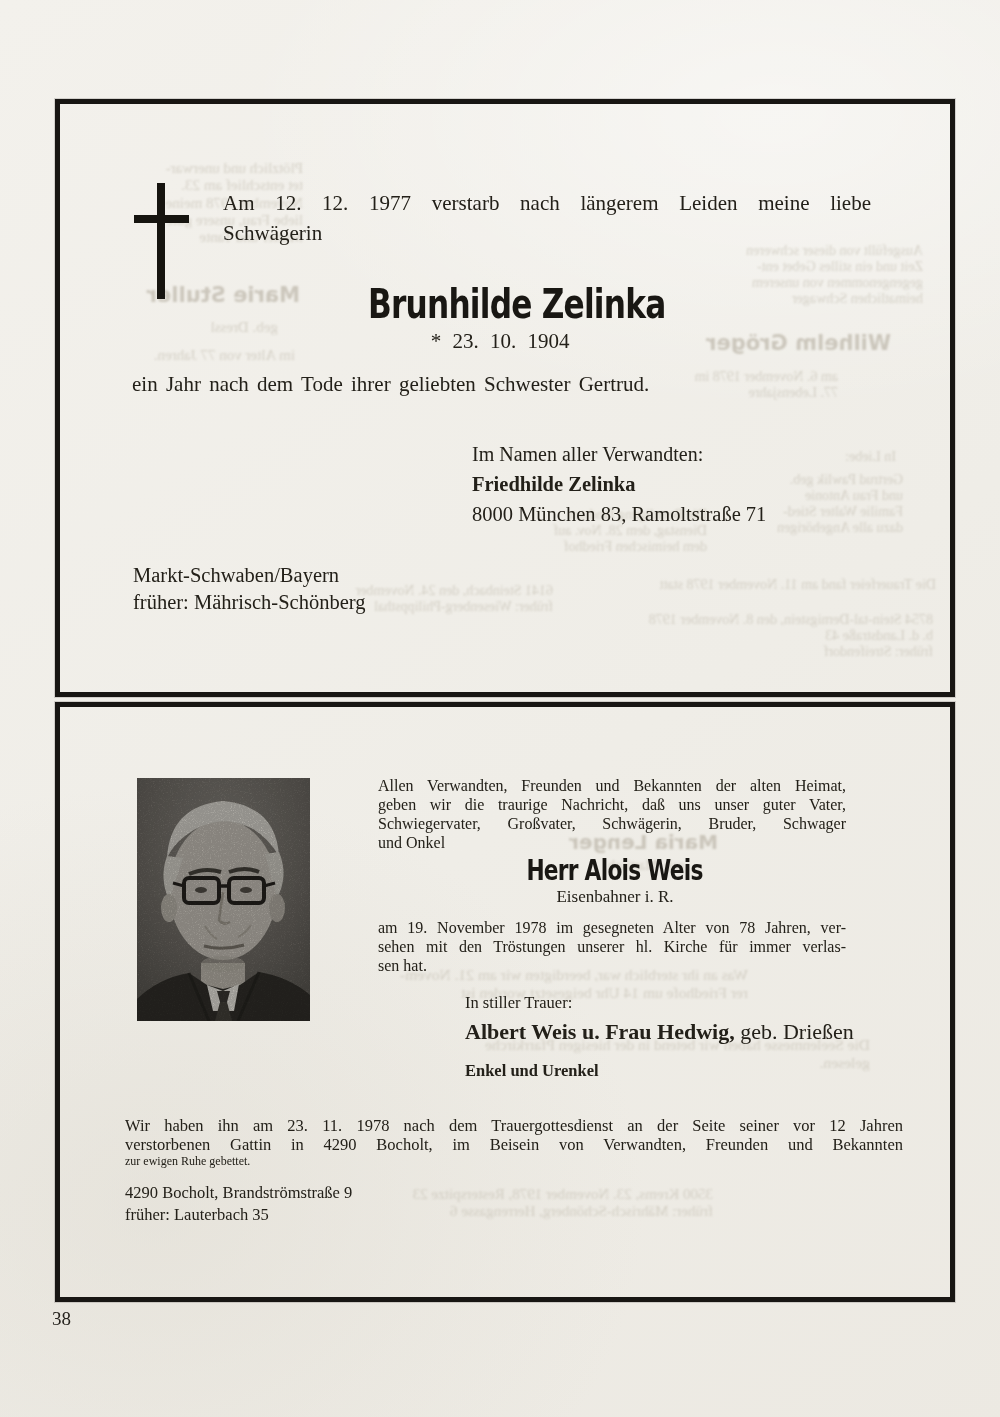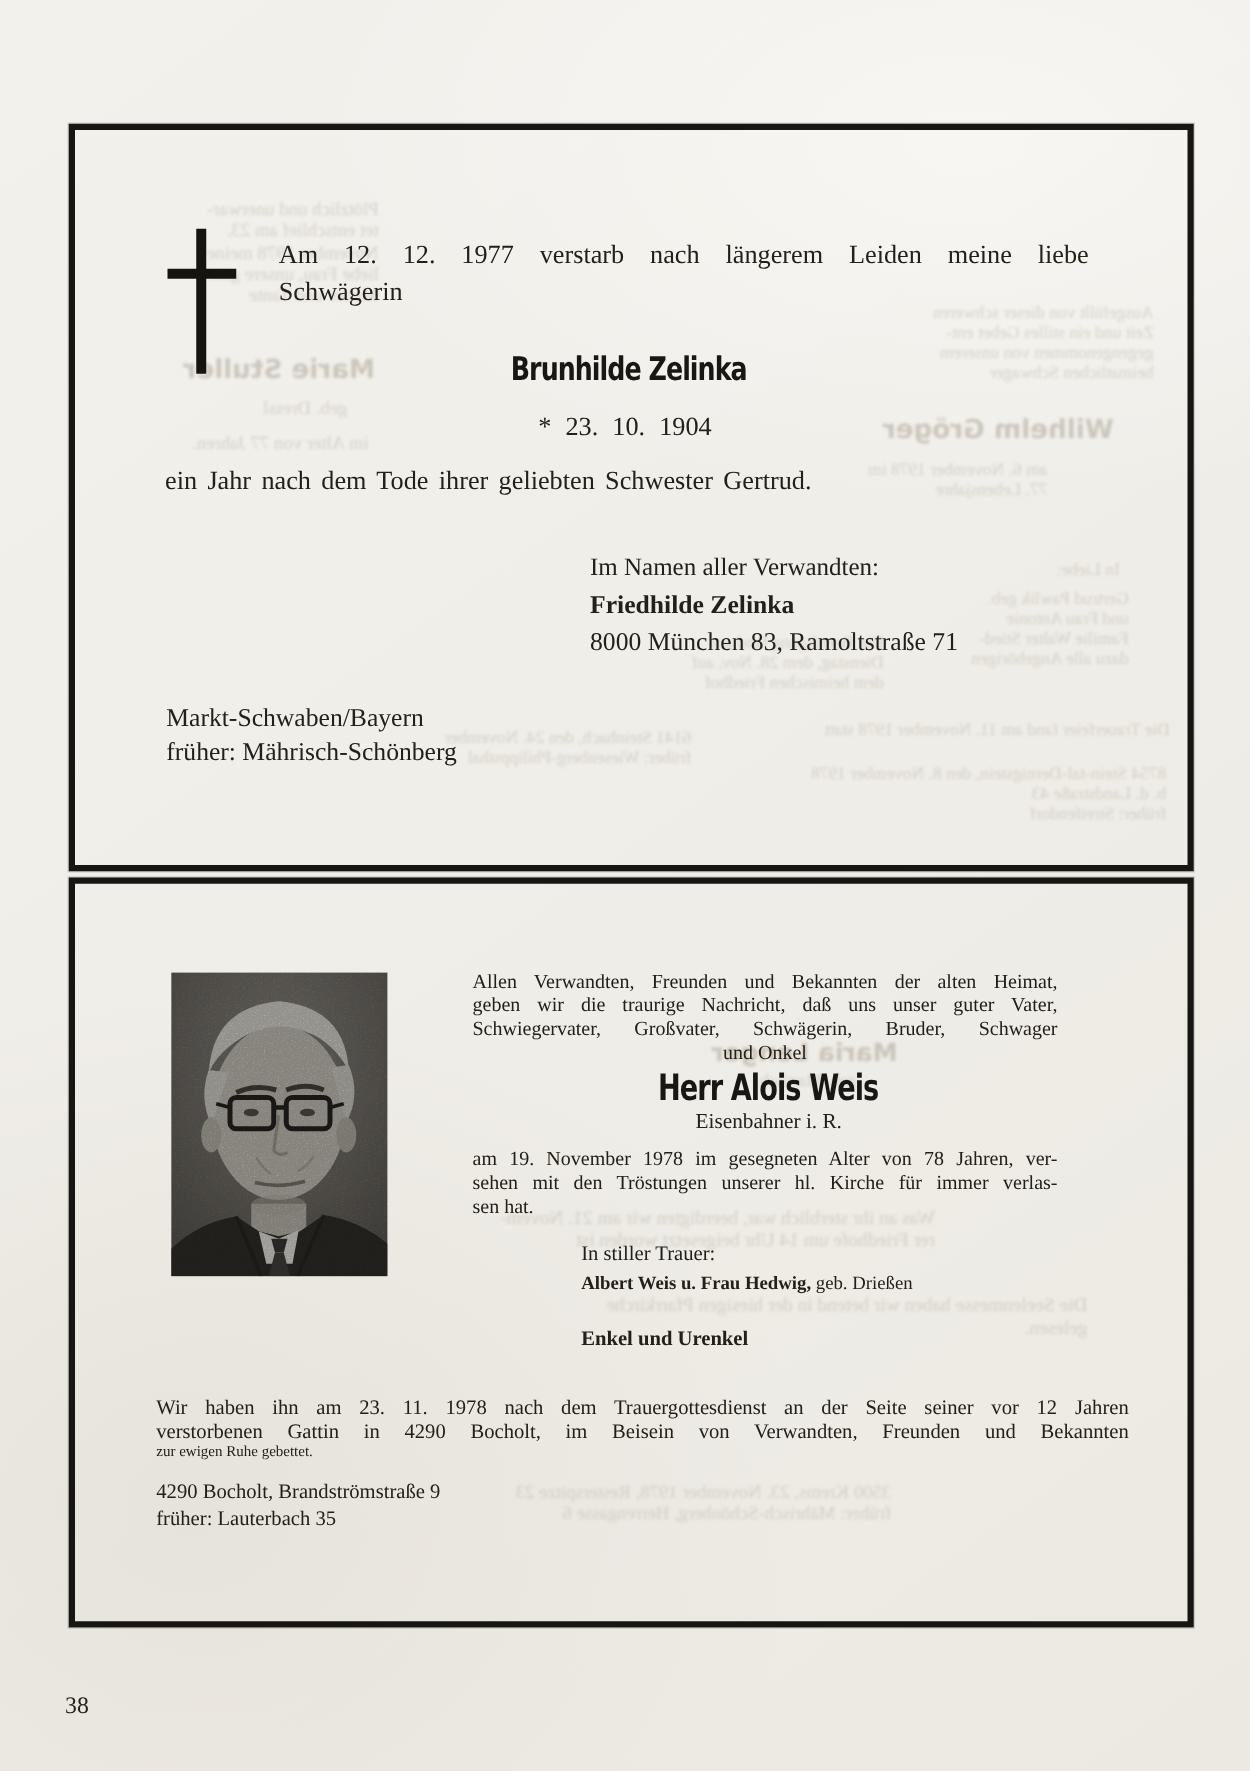--- a/index.html
+++ b/index.html
@@ -48,21 +48,21 @@
     font-family:"Liberation Serif", serif;
     pointer-events:none;
   }
   .bleed-strong{
     color:#b2ab9d;
     font-family:"DejaVu Sans", sans-serif;
     font-weight:bold;
     opacity:.6;
   }
   .cross-bar{position:absolute;background:#16140f;}
-  .pagenum{font-family:"Liberation Serif", serif;color:#26231e;margin-top:46px;}
+  .pagenum{font-family:"Liberation Serif", serif;color:#26231e;}
 </style>
 </head>
 <body>
 
 <div class="sheet">
 
   <div>
     <div class="bleed" style="left:108px;top:160px;width:195px;font-size:15px;">Plötzlich und unerwar-
 tet entschlief am 23.
 November 1978 meine
@@ -105,21 +105,21 @@
   <div class="box" style="left:55px;top:99px;width:890px;height:588px;"></div>
 
   <div>
     <div class="cross-bar" style="left:157px;top:183px;width:8px;height:116px;"></div>
     <div class="cross-bar" style="left:134px;top:215px;width:55px;height:8px;"></div>
   </div>
 
   <div class="abs body-text jl" style="left:223px;top:191px;width:648px;font-size:21px;">Am 12. 12. 1977 verstarb nach längerem Leiden meine liebe</div>
   <div class="abs body-text" style="left:223px;top:221px;font-size:21px;">Schwägerin</div>
 
-  <div class="abs center" style="left:158px;top:281px;width:690px;font-size:26px;">
+  <div class="abs center" style="left:172px;top:281px;width:690px;font-size:40px;">
     <span class="headline squish">Brunhilde Zelinka</span>
   </div>
 
   <div class="abs body-text center" style="left:155px;top:329px;width:690px;font-size:21px;word-spacing:6px;">* 23. 10. 1904</div>
 
   <div class="abs body-text" style="left:132px;top:372px;font-size:21px;word-spacing:3px;">ein Jahr nach dem Tode ihrer geliebten Schwester Gertrud.</div>
 
   <div class="abs body-text" style="left:472px;top:443px;font-size:20px;">Im Namen aller Verwandten:</div>
   <div class="abs body-text bold" style="left:472px;top:473px;font-size:20.5px;">Friedhilde Zelinka</div>
   <div class="abs body-text" style="left:472px;top:503px;font-size:20.5px;">8000 München 83, Ramoltstraße 71</div>
@@ -182,34 +182,34 @@
       <polygon points="83,224 90,224 95,243 78,243" fill="#45423b"></polygon>
 
       <path d="M52,195 L72,243 M122,194 L101,243" stroke="#24221e" stroke-width="3" fill="none" opacity="0.7"></path>
       <rect width="173" height="243" filter="url(#grain)" opacity="0.32"></rect>
     </svg>
   </div>
 
   <div class="abs body-text jl" style="left:378px;top:796px;width:468px;font-size:16px;">geben wir die traurige Nachricht, daß uns unser guter Vater,</div>
   <div class="abs body-text jl" style="left:378px;top:777px;width:468px;font-size:16px;">Allen Verwandten, Freunden und Bekannten der alten Heimat,</div>
   <div class="abs body-text jl" style="left:378px;top:815px;width:468px;font-size:16px;">Schwiegervater, Großvater, Schwägerin, Bruder, Schwager</div>
-  <div class="abs body-text" style="left:378px;top:834px;width:468px;font-size:16px;text-align:center;">und Onkel</div>
+  <div class="abs body-text" style="left:378px;top:834px;width:468px;font-size:16px;">und Onkel</div>
 
   <div class="abs center" style="left:360px;top:853px;width:510px;font-size:29px;">
     <span class="headline squish2">Herr Alois Weis</span>
   </div>
   <div class="abs body-text center" style="left:360px;top:887px;width:510px;font-size:17px;">Eisenbahner i. R.</div>
 
   <div class="abs body-text jl" style="left:378px;top:919px;width:468px;font-size:16px;">am 19. November 1978 im gesegneten Alter von 78 Jahren, ver-</div>
   <div class="abs body-text jl" style="left:378px;top:938px;width:468px;font-size:16px;">sehen mit den Tröstungen unserer hl. Kirche für immer verlas-</div>
   <div class="abs body-text" style="left:378px;top:957px;width:468px;font-size:16px;">sen hat.</div>
 
   <div class="abs body-text" style="left:465px;top:993px;font-size:16.5px;">In stiller Trauer:</div>
 
-  <div class="abs body-text" style="left:465px;top:1019px;font-size:15px;">
+  <div class="abs body-text" style="left:465px;top:1019px;font-size:22px;">
     <span class="bold">Albert Weis u. Frau Hedwig,</span><span> geb. Drießen</span>
   </div>
   <div class="abs body-text" style="left:465px;top:1061px;font-size:16.5px;">
     <span class="bold">Enkel und Urenkel</span><span></span>
   </div>
 
   <div class="abs body-text jl" style="left:125px;top:1116px;width:778px;font-size:16.5px;">Wir haben ihn am 23. 11. 1978 nach dem Trauergottesdienst an der Seite seiner vor 12 Jahren</div>
   <div class="abs body-text jl" style="left:125px;top:1135px;width:778px;font-size:16.5px;">verstorbenen Gattin in 4290 Bocholt, im Beisein von Verwandten, Freunden und Bekannten</div>
   <div class="abs body-text" style="left:125px;top:1154px;font-size:12px;">zur ewigen Ruhe gebettet.</div>
 

